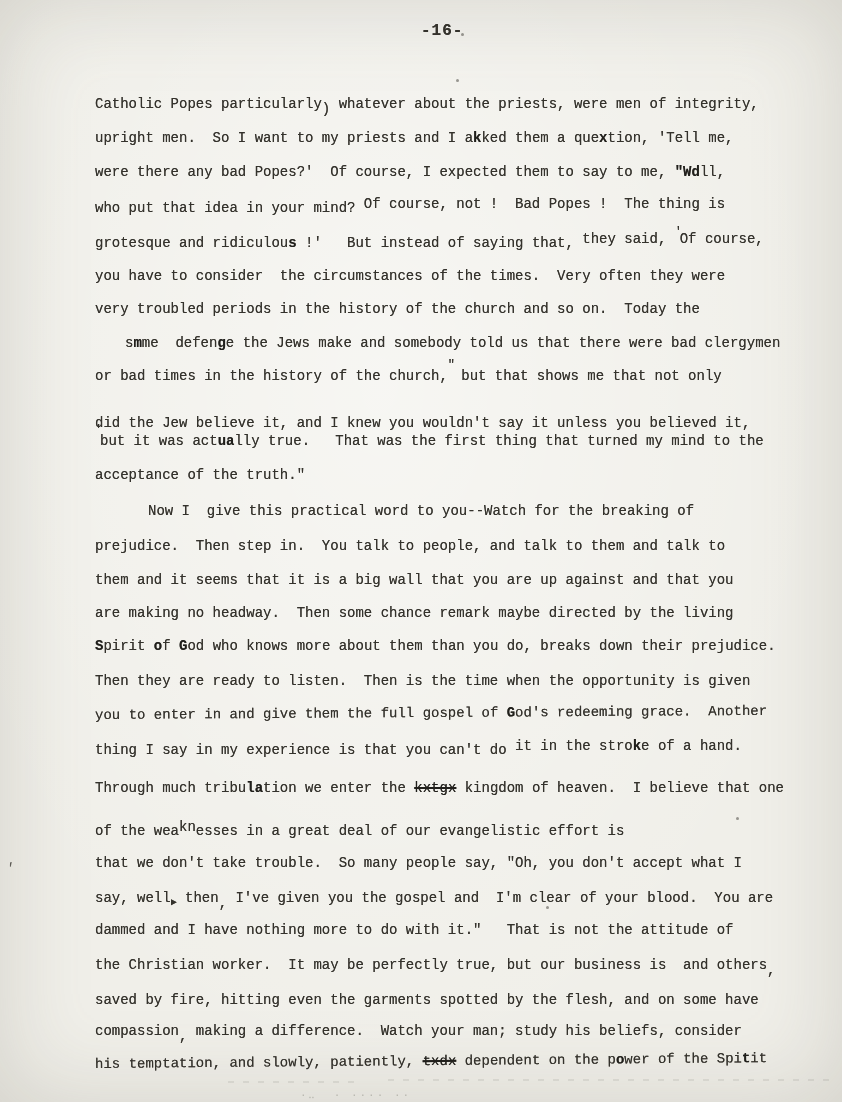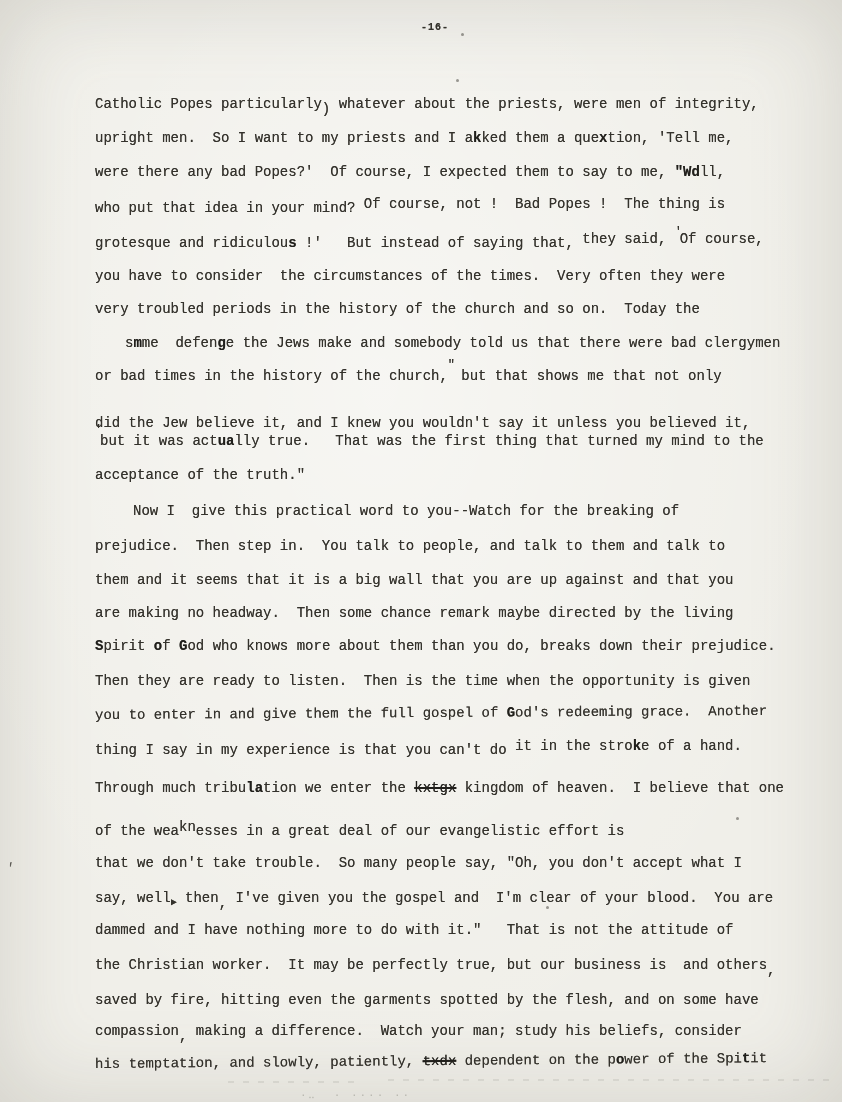--- a/index.html
+++ b/index.html
@@ -11,21 +11,21 @@
   .page{
     position:relative;width:842px;height:1102px;
     background-color:#f0efe9;
     background-image:radial-gradient(ellipse at 45% 35%, rgba(255,255,255,0.45), rgba(255,255,255,0) 70%);
     box-shadow:inset 0 0 90px rgba(110,105,90,0.22);
     overflow:hidden;
     color:#34322c;
   }
   .page-number{
     position:absolute;top:22px;left:421px;
-    font-size:10px;font-weight:bold;letter-spacing:1px;
+    font-size:16px;font-weight:bold;letter-spacing:1px;
     text-shadow:0 0 0.6px rgba(52,50,44,0.8);
   }
   .line{
     position:absolute;white-space:pre;
     font-size:14px;line-height:17px;
     text-shadow:0 0 0.6px rgba(52,50,44,0.75);
   }
   .seg-b{font-weight:700;color:#201f1b;}
   .seg-bs{font-weight:400;color:#201f1b;text-decoration:line-through;text-decoration-thickness:2px;}
   .seg-up{position:relative;top:-4px;}
@@ -48,21 +48,21 @@
       <div class="line" style="top: 164px; left: 95px;"><span>were there any bad Popes?'  Of course, I expected them to say to me, </span><span class="seg-b">"Wd</span><span>ll,</span></div>
       <div class="line" style="top: 200px; left: 95px; font-family: Liberation Mono, monospace;"><span>who put that idea in your mind? </span><span class="seg-up">Of course, not !  Bad Popes !  The thing is</span></div>
       <div class="line" style="top: 235px; left: 95px;"><span>grotesque and ridiculou</span><span class="seg-b">s</span><span> !'   But instead of saying that, </span><span class="seg-up">they said, </span><span class="seg-sup">'</span><span class="seg-up">Of course,</span></div>
       <div class="line" style="top: 268px; left: 95px;"><span>you have to consider  the circumstances of the times.  Very often they were</span></div>
       <div class="line" style="top: 301px; left: 95px;"><span>very troubled periods in the history of the church and so on.  Today the</span></div>
       <div class="line" style="top: 335px; left: 97px; margin-left: 28px;"><span>s</span><span class="seg-b">m</span><span>me  defen</span><span class="seg-b">g</span><span>e the Jews make and somebody told us that there were bad clergymen</span></div>
       <div class="line" style="top: 368px; left: 95px;"><span>or bad times in the history of the church,</span><span class="seg-sup">"</span><span> but that shows me that not only</span></div>
       <div class="line" style="top: 415px; left: 95px;"><span>did the Jew believe it, and I knew you wouldn't say it unless you believed it,</span></div>
       <div class="line" style="top: 433px; left: 95px;"><span class="seg-sup">'</span><span>but it was act</span><span class="seg-b">ua</span><span>lly true.   That was the first thing that turned my mind to the</span></div>
       <div class="line" style="top: 467px; left: 95px;"><span>acceptance of the truth."</span></div>
-      <div class="line" style="top: 503px; left: 133px;"><span>Now I  give this practical word to you--Watch for the breaking of</span></div>
+      <div class="line" style="top: 503px; left: 148px;"><span>Now I  give this practical word to you--Watch for the breaking of</span></div>
       <div class="line" style="top: 538px; left: 95px;"><span>prejudice.  Then step in.  You talk to people, and talk to them and talk to</span></div>
       <div class="line" style="top: 572px; left: 95px;"><span>them and it seems that it is a big wall that you are up against and that you</span></div>
       <div class="line" style="top: 605px; left: 95px;"><span>are making no headway.  Then some chance remark maybe directed by the living</span></div>
       <div class="line" style="top: 638px; left: 95px;"><span class="seg-b">S</span><span>pirit </span><span class="seg-b">o</span><span>f </span><span class="seg-b">G</span><span>od who knows more about them than you do, breaks down their prejudice.</span></div>
       <div class="line" style="top: 673px; left: 95px;"><span>Then they are ready to listen.  Then is the time when the opportunity is given</span></div>
       <div class="line" style="top: 707px; left: 95px; transform: rotate(-0.35deg); transform-origin: left center;"><span>you to enter in and give them the full gospel of </span><span class="seg-b">G</span><span>od's redeeming grace.  Another</span></div>
       <div class="line" style="top: 742px; left: 95px;"><span>thing I say in my experience is that you can't do </span><span class="seg-up">it in the stro</span><span class="seg-up seg-b">k</span><span class="seg-up">e of a hand.</span></div>
       <div class="line" style="top: 780px; left: 95px;"><span>Through much tribu</span><span class="seg-b">la</span><span>tion we enter the </span><span class="seg-bs">kxtgx</span><span> kingdom of heaven.  I believe that one</span></div>
       <div class="line" style="top: 823px; left: 95px;"><span>of the wea</span><span class="seg-up">kn</span><span>esses in a great deal of our evangelistic effort is</span></div>
       <div class="line" style="top: 855px; left: 95px;"><span>that we don't take trouble.  So many people say, "Oh, you don't accept what I</span></div>

